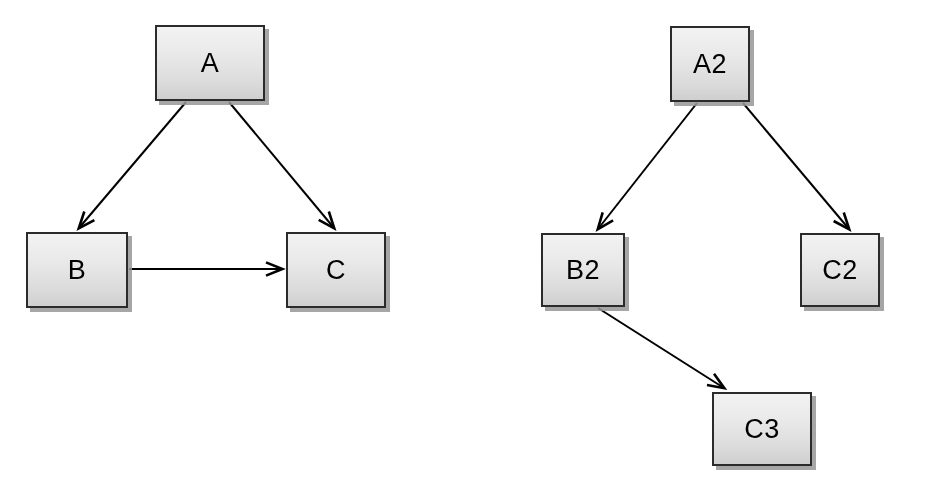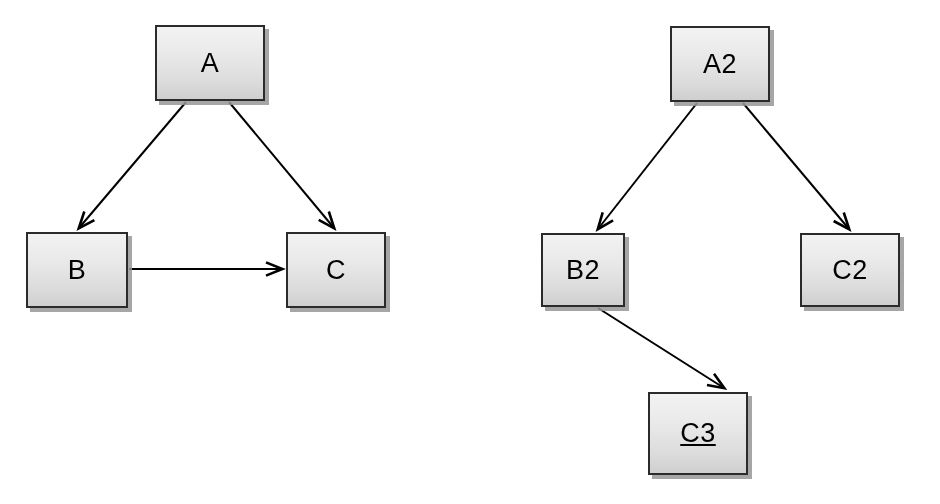--- a/index.html
+++ b/index.html
@@ -70,27 +70,27 @@
   <div id="nodes-group">
       <div class="node" style="left: 155px; top: 25px; width: 110px; height: 76px;">
         <span class="node-label">A</span>
       </div>
       <div class="node" style="left: 26px; top: 232px; width: 102px; height: 76px;">
         <span class="node-label">B</span>
       </div>
       <div class="node" style="left: 286px; top: 232px; width: 100px; height: 76px;">
         <span class="node-label">C</span>
       </div>
-      <div class="node" style="left: 670px; top: 26px; width: 100px; height: 76px;">
+      <div class="node" style="left: 670px; top: 26px; width: 80px; height: 76px;">
         <span class="node-label">A2</span>
       </div>
       <div class="node" style="left: 541px; top: 233px; width: 84px; height: 74px;">
         <span class="node-label">B2</span>
       </div>
-      <div class="node" style="left: 800px; top: 233px; width: 100px; height: 74px;">
+      <div class="node" style="left: 800px; top: 233px; width: 80px; height: 74px;">
         <span class="node-label">C2</span>
       </div>
-      <div class="node" style="left: 648px; top: 392px; width: 100px; height: 83px; text-decoration: underline;">
+      <div class="node" style="left: 712px; top: 392px; width: 100px; height: 74px;">
         <span class="node-label">C3</span>
       </div>
     </div>
 
 </div>
 
 </body></html>

